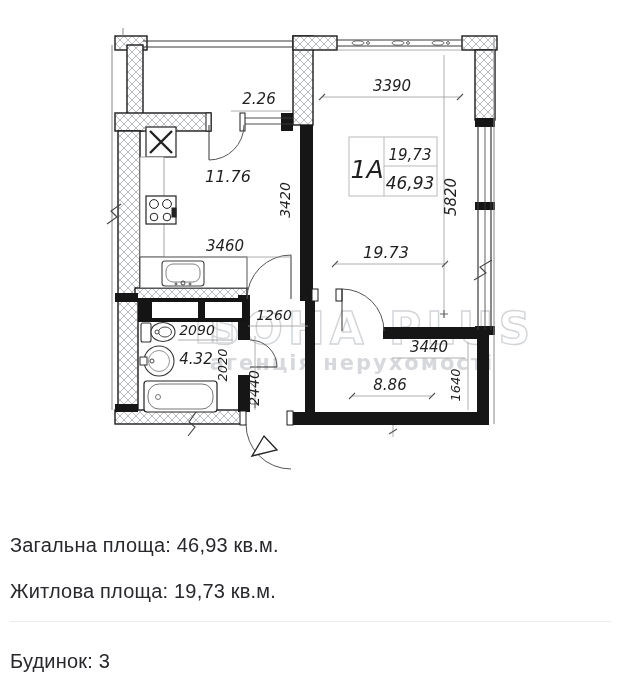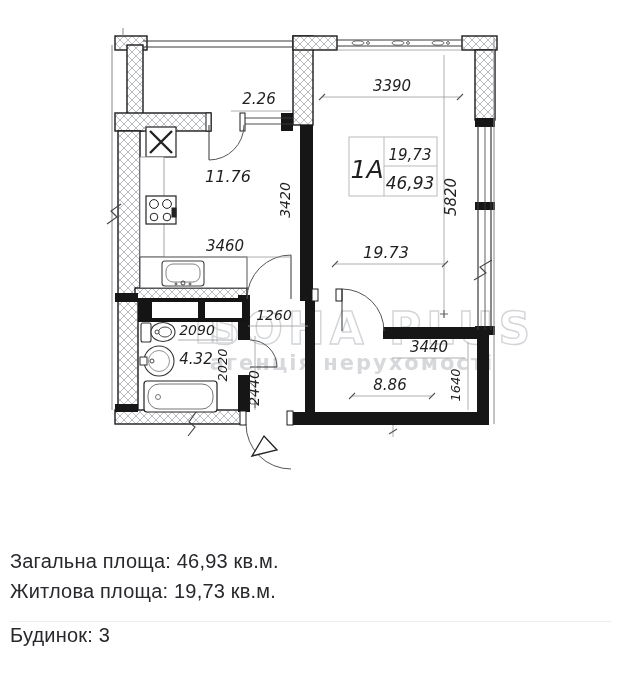--- a/index.html
+++ b/index.html
@@ -2,24 +2,24 @@
 <html><head>
 <meta charset="utf-8">
 <style>
   html,body{margin:0;padding:0;background:#ffffff;}
   body{width:621px;height:700px;position:relative;font-family:"Liberation Sans",sans-serif;overflow:hidden;}
   .plan-wrap{position:absolute;left:0;top:0;width:621px;height:538px;}
   svg text{font-family:"DejaVu Sans",sans-serif;font-style:italic;fill:#1f1f1f;}
   svg .wm-big{font-style:normal;font-weight:bold;letter-spacing:5px;fill:none;stroke:#c3c7cb;stroke-width:1.4px;}
   svg .wm-small{font-style:normal;font-weight:bold;letter-spacing:2px;fill:#c9ccd0;stroke:none;}
   .summary-line{position:absolute;left:10px;color:#28282d;font-size:20px;letter-spacing:.2px;white-space:nowrap;}
-  .sum-total{top:550px;}
+  .sum-total{top:534px;}
   .sum-living{top:580px;}
   .divider{position:absolute;left:10px;top:621px;width:601px;border-top:1px solid #ececec;}
-  .sum-building{top:624px;text-align:right;}
+  .sum-building{top:650px;text-align:right;}
 </style>
 </head>
 <body>
 
 <div class="plan-wrap">
 <svg width="621" height="538" viewBox="0 0 621 538" xmlns="http://www.w3.org/2000/svg">
   <defs>
     <pattern id="xh" width="8" height="8" patternUnits="userSpaceOnUse">
       <rect width="8" height="8" fill="#ffffff"></rect>
       <path d="M0 8 L8 0 M0 0 L8 8" stroke="#a8adb3" stroke-width="0.8"></path>

